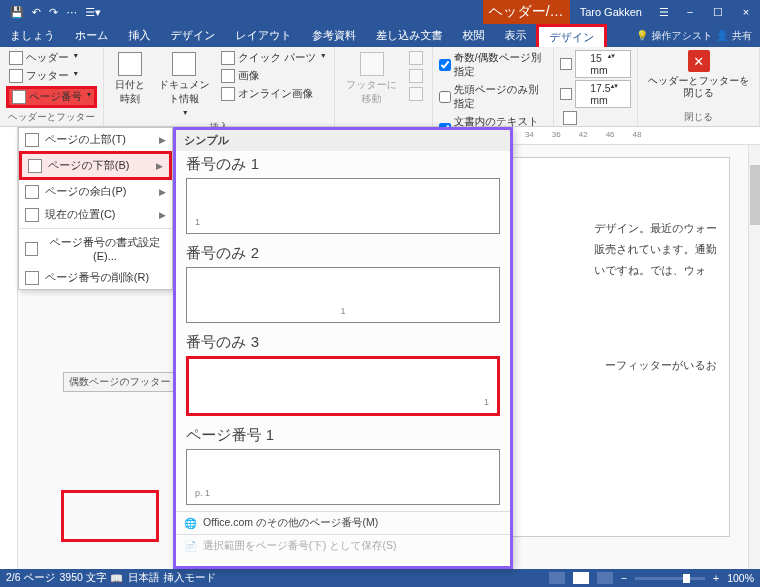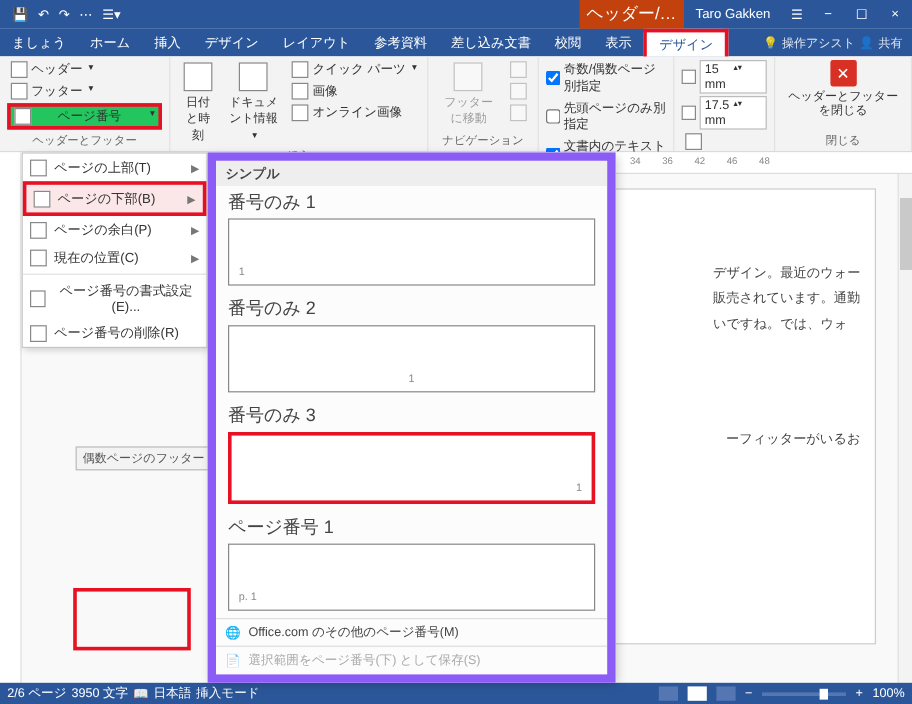--- a/index.html
+++ b/index.html
@@ -26,46 +26,46 @@
 .rgroup .lbl { text-align: center; font-size: 9.5px; color: #666; margin-top: auto; padding-top: 2px; }
 .rgroup .content { display: flex; gap: 4px; flex: 1; }
 .rstack { display: flex; flex-direction: column; gap: 2px; }
 .rbtn { display: flex; gap: 3px; padding: 1px 3px; font-size: 10.5px; cursor: pointer; white-space: nowrap; }
 .rbtn .icon { width: 14px; height: 14px; display: inline-block; }
 .rbtnbig { display: flex; flex-direction: column; align-items: center; gap: 2px; padding: 2px 4px; font-size: 10px; cursor: pointer; text-align: center; }
 .rbtnbig .icon { width: 24px; height: 24px; }
 .chk { display: flex; align-items: center; gap: 3px; font-size: 10.5px; padding: 1px 0; }
 .chk input { width: 12px; height: 12px; }
 .spin { display: flex; align-items: center; gap: 3px; font-size: 10.5px; }
-.spin .box { border: 1px solid #bbb; background: #fff; width: 56px; padding: 1px 3px; display: flex; }
+.spin .box { border: 1px solid #bbb; background: #fff; width: 56px; padding: 1px 14px; display: flex; }
 .spin .box span { flex: 1; }
 .close-hf { background: #d93025; color: #fff; width: 22px; height: 22px; display: inline-flex; align-items: center; justify-content: center; border-radius: 2px; font-size: 13px; }
 .caret { font-size: 8px; margin-left: 2px; }
 
-.highlight-red { border: 3px solid #e81123 !important; background: #22c55e; gap: 22px; }
+.highlight-red { border: 3px solid #e81123 !important; background: #ef4444; }
 
 .body-area { position: absolute; top: 127px; left: 0; right: 0; bottom: 18px; background: #f9f9f9; display: flex; }
 .ruler-v { width: 18px; background: #fff; border-right: 1px solid #ddd; }
 .doc-area { flex: 1; position: relative; }
 .ruler-h { height: 18px; background: #fff; border-bottom: 1px solid #ddd; position: relative; font-size: 8px; color: #888; }
 .ruler-h .marks { position: absolute; left: 0; right: 0; top: 3px; display: flex; gap: 18px; padding-left: 480px; }
 .page { position: absolute; background: #fff; border: 1px solid #ccc; right: 30px; }
 .page1 { top: 30px; width: 250px; height: 380px; }
 .page1 .txt { position: absolute; right: 12px; top: 60px; font-size: 11px; color: #444; line-height: 1.9; text-align: left; white-space: pre-line; }
 .page2 { top: 450px; width: 250px; height: 80px; }
 .footer-tag { position: absolute; left: -90px; top: 245px; background: #f3f3f3; border: 1px solid #bbb; padding: 2px 5px; font-size: 10px; color: #555; }
 
 .pg-menu { position: absolute; top: 0; left: 0; width: 155px; background: #fff; border: 1px solid #c6c6c6; box-shadow: 2px 2px 6px rgba(0,0,0,.18); z-index: 5; }
 .pg-menu .mi { display: flex; align-items: center; gap: 6px; padding: 4px 6px; font-size: 11px; cursor: pointer; position: relative; text-align: center; }
 .pg-menu .mi .arrow { position: absolute; right: 6px; font-size: 9px; color: #777; }
 .pg-menu .mi .micon { width: 14px; height: 14px; display: inline-block; }
 .pg-menu .sep { height: 1px; background: #e0e0e0; margin: 2px 0; }
 .pg-menu .mi.hl { border: 3px solid #e81123; background: #fbe6e8; }
 
-.gallery { position: absolute; top: 0; left: 155px; width: 340px; bottom: 0; background: #fcfcfc; border: 7px solid #8b5cf6; box-shadow: 2px 2px 8px rgba(0,0,0,.2); z-index: 6; overflow-y: auto; }
+.gallery { position: absolute; top: 0; left: 155px; width: 340px; bottom: 0; background: #fcfcfc; border: 3px solid #8b5cf6; box-shadow: 2px 2px 8px rgba(0,0,0,.2); z-index: 6; overflow-y: auto; }
 .ghdr { background: #eee; padding: 3px 8px; font-size: 11px; color: #444; font-weight: bold; }
 .gitem-lbl { padding: 4px 10px 2px; font-size: 15px; color: #444; }
 .gprev { margin: 2px 10px 6px; border: 1px solid #888; background: #fff; height: 56px; position: relative; }
 .gprev.sel { border: 3px solid #e81123; height: 60px; }
 .gprev .pn { position: absolute; font-size: 9px; color: #888; top: 38px; }
 .gprev .pn.l { left: 8px; }
 .gprev .pn.c { left: 50%; transform: translateX(-50%); }
 .gprev .pn.r { right: 8px; }
 .gfoot { border-top: 1px solid #ddd; padding: 4px 8px; font-size: 10.5px; color: #444; display: flex; align-items: center; gap: 6px; }
 .gfoot.dis { color: #aaa; }
@@ -191,21 +191,20 @@
             <span class="icon icon-box"></span>
           </div>
         <div class="rbtn" style="opacity:.45">
             <span class="icon icon-box"></span>
           </div>
         <div class="rbtn" style="opacity:.45">
             <span class="icon icon-box"></span>
           </div>
       </div>
     </div>
-    <div class="lbl">ナビゲーション</div>
   </div>
 
   <div class="rgroup">
     <div class="content">
         <div class="rstack">
       <label class="chk">
             <input type="checkbox" checked="" style="">
             <span>奇数/偶数ページ別指定</span>
           </label>
       <label class="chk">

